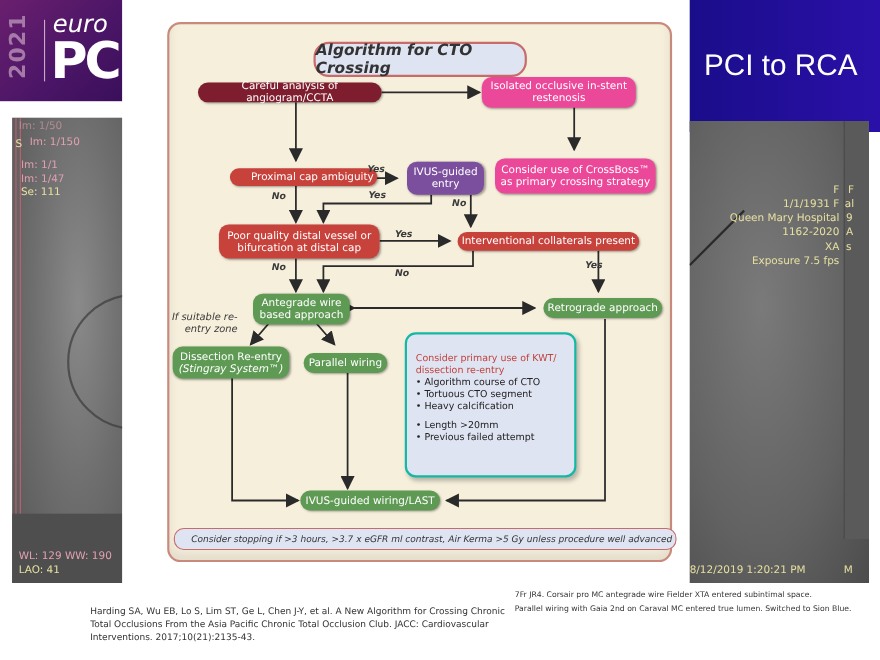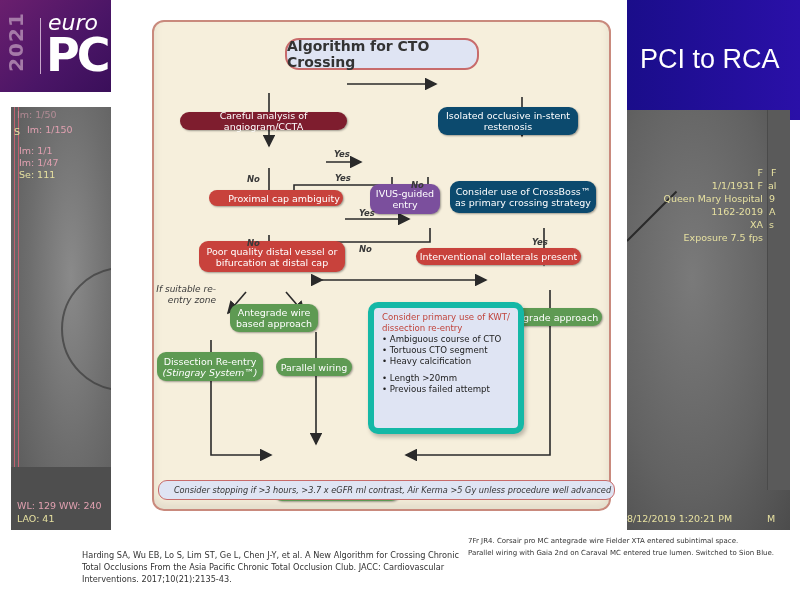--- a/index.html
+++ b/index.html
@@ -25,30 +25,30 @@
   .angio-left .shade { position:absolute; left:0; top:360px; width:100px; height:63px; background:#4e4e4e; }
   .angio-right { left:627px; top:110px; width:163px; height:420px; background:radial-gradient(ellipse at 40% 40%,#7a7a7a 0%,#626262 60%,#4c4c4c 100%); }
   .angio-right .strip { position:absolute; left:140px; top:0; width:23px; height:380px; background:#5a5a5a; border-left:1px solid #4a4a4a; }
   .angio-right .line { position:absolute; left:0; top:60px; width:70px; height:2px; background:#2a2a2a; transform:rotate(-45deg); transform-origin:left; top:130px; }
   .ov { position:absolute; font-family:"DejaVu Sans", sans-serif; font-size:9.5px; white-space:nowrap; }
   .ov.pink { color:#e0a0b0; }
   .ov.yellow { color:#e6e0a0; }
 
   
   .fc { left:152px; top:20px; width:455px; height:487px; background:#f6efdc; border:2px solid #c98a7d; border-radius:12px; box-shadow: inset 0 -6px 10px rgba(0,0,0,.08); }
-  .node { position:absolute; color:#fff; font-family:"DejaVu Sans", sans-serif; font-size:9.5px; line-height:11px; text-align:center; border-radius:9px; display:flex; align-items:center; justify-content:center; box-shadow:1px 1px 2px rgba(0,0,0,.35);margin-top:37px; }
+  .node { position:absolute; color:#fff; font-family:"DejaVu Sans", sans-serif; font-size:9.5px; line-height:11px; text-align:center; border-radius:9px; display:flex; align-items:center; justify-content:center; box-shadow:1px 1px 2px rgba(0,0,0,.35); }
   .dark-red { background:#7e1d2e; }
   .red { background:#c8423c; }
   .purple { background:#7b4f9d; }
-  .blue { background:#0c4a6e; }
+  .blue { background:#ec4899; }
   .green { background:#5e9a53; }
-  .fc-title { position:absolute; left:131px; top:16px; width:190px; height:28px; border:2px solid #c86b6b; border-radius:14px; background:#dfe4f3; color:#333; font-size:14px; font-weight:bold; display:flex; align-items:center; justify-content:center; }
+  .fc-title { position:absolute; left:131px; top:16px; width:190px; height:28px; border:2px solid #c86b6b; border-radius:14px; background:#dfe4f3; color:#333; font-size:14px; font-weight:bold; display:flex; align-items:center; justify-content:center;font-style:italic; }
   .lbl { position:absolute; font-size:8.5px; font-style:italic; font-weight:bold; color:#3a3a3a; }
   .lbl-it { position:absolute; font-size:9px; font-style:italic; color:#3a3a3a; text-align:right; line-height:11px; }
-  .kwt { position:absolute; left:214px; top:280px; width:156px; height:132px; background:#dfe4f3; border:6px solid #14b8a6; border-radius:10px; font-size:8.6px; line-height:11px; color:#222; padding:4px 8px; box-sizing:border-box; box-shadow:2px 3px 4px rgba(0,0,0,.25); }
+  .kwt { position:absolute; left:214px; top:280px; width:156px; height:132px; background:#dfe4f3; border:2px solid #14b8a6; border-radius:10px; font-size:8.6px; line-height:11px; color:#222; padding:17px 8px; box-sizing:border-box; box-shadow:2px 3px 4px rgba(0,0,0,.25); }
   .kwt .h { color:#c0443c; }
   .kwt .b { margin:0; padding:0; }
   .kwt .gap { height:6px; }
   .stop { position:absolute; left:4px; top:458px; width:443px; height:18px; border:1.5px solid #c86b6b; border-radius:9px; background:#dfe4f3; font-size:8.2px; font-style:italic; color:#333; display:flex; align-items:center; justify-content:center; white-space:nowrap;padding-left:12px; }
   svg.arrows { position:absolute; left:0; top:0; }
 
   
   .cite { left:82px; top:549px; width:380px; font-family:"DejaVu Sans", sans-serif; font-size:8.2px; line-height:12px; color:#333; }
   .note { left:468px; top:536px; width:332px; font-family:"DejaVu Sans", sans-serif; font-size:7px; line-height:11.5px; color:#333; }
 </style>
@@ -69,31 +69,31 @@
 <div class="abs angio angio-left">
   <div class="edge"></div>
   <div class="arc"></div>
   <div class="shade"></div>
   <div class="ov pink" style="left:6px;top:2px;opacity:.6">Im: 1/50</div>
   <div class="ov yellow" style="left:3px;top:19px">S</div>
   <div class="ov pink" style="left:16px;top:17px">Im: 1/150</div>
   <div class="ov pink" style="left:8px;top:38px">Im: 1/1</div>
   <div class="ov pink" style="left:8px;top:50px">Im: 1/47</div>
   <div class="ov yellow" style="left:8px;top:62px">Se: 111</div>
-  <div class="ov pink" style="left:6px;top:393px">WL: 129 WW: 240</div>
+  <div class="ov pink" style="left:6px;top:393px">WL: 129 WW: 190</div>
   <div class="ov yellow" style="left:6px;top:406px">LAO: 41</div>
 </div>
 
 <div class="abs angio angio-right">
   <div class="strip"></div>
   <div class="line"></div>
   <div class="ov yellow" style="right:27px;top:57px">F</div>
   <div class="ov yellow" style="right:27px;top:70px">1/1/1931 F</div>
   <div class="ov yellow" style="right:27px;top:83px">Queen Mary Hospital</div>
-  <div class="ov yellow" style="right:27px;top:96px">1162-2019</div>
+  <div class="ov yellow" style="right:27px;top:96px">1162-2020</div>
   <div class="ov yellow" style="right:27px;top:109px">XA</div>
   <div class="ov yellow" style="right:27px;top:122px">Exposure 7.5 fps</div>
   <div class="ov yellow" style="left:144px;top:57px">F</div>
   <div class="ov yellow" style="left:141px;top:70px">al</div>
   <div class="ov yellow" style="left:142px;top:83px">9</div>
   <div class="ov yellow" style="left:142px;top:96px">A</div>
   <div class="ov yellow" style="left:142px;top:109px">s</div>
   <div class="ov yellow" style="left:0px;top:403px">8/12/2019 1:20:21 PM</div>
   <div class="ov yellow" style="left:140px;top:403px">M</div>
 </div>
@@ -149,21 +149,21 @@
   <div class="lbl" style="left:181px;top:151px">Yes</div>
   <div class="lbl" style="left:257px;top:158px">No</div>
   <div class="lbl" style="left:205px;top:186px">Yes</div>
   <div class="lbl" style="left:93px;top:216px">No</div>
   <div class="lbl" style="left:205px;top:222px">No</div>
   <div class="lbl" style="left:378px;top:215px">Yes</div>
   <div class="lbl-it" style="left:0px;top:262px;width:62px">If suitable re-entry zone</div>
 
   <div class="kwt">
     <div class="h">Consider primary use of KWT/ dissection re-entry</div>
-    <div class="b">• Ambiguous course of CTO</div>
+    <div class="b">• Algorithm course of CTO</div>
     <div class="b">• Tortuous CTO segment</div>
     <div class="b">• Heavy calcification</div>
     <div class="gap"></div>
     <div class="b">• Length &gt;20mm</div>
     <div class="b">• Previous failed attempt</div>
   </div>
 
   <div class="stop">Consider stopping if &gt;3 hours, &gt;3.7 x eGFR ml contrast, Air Kerma &gt;5 Gy unless procedure well advanced</div>
 </div>
 

